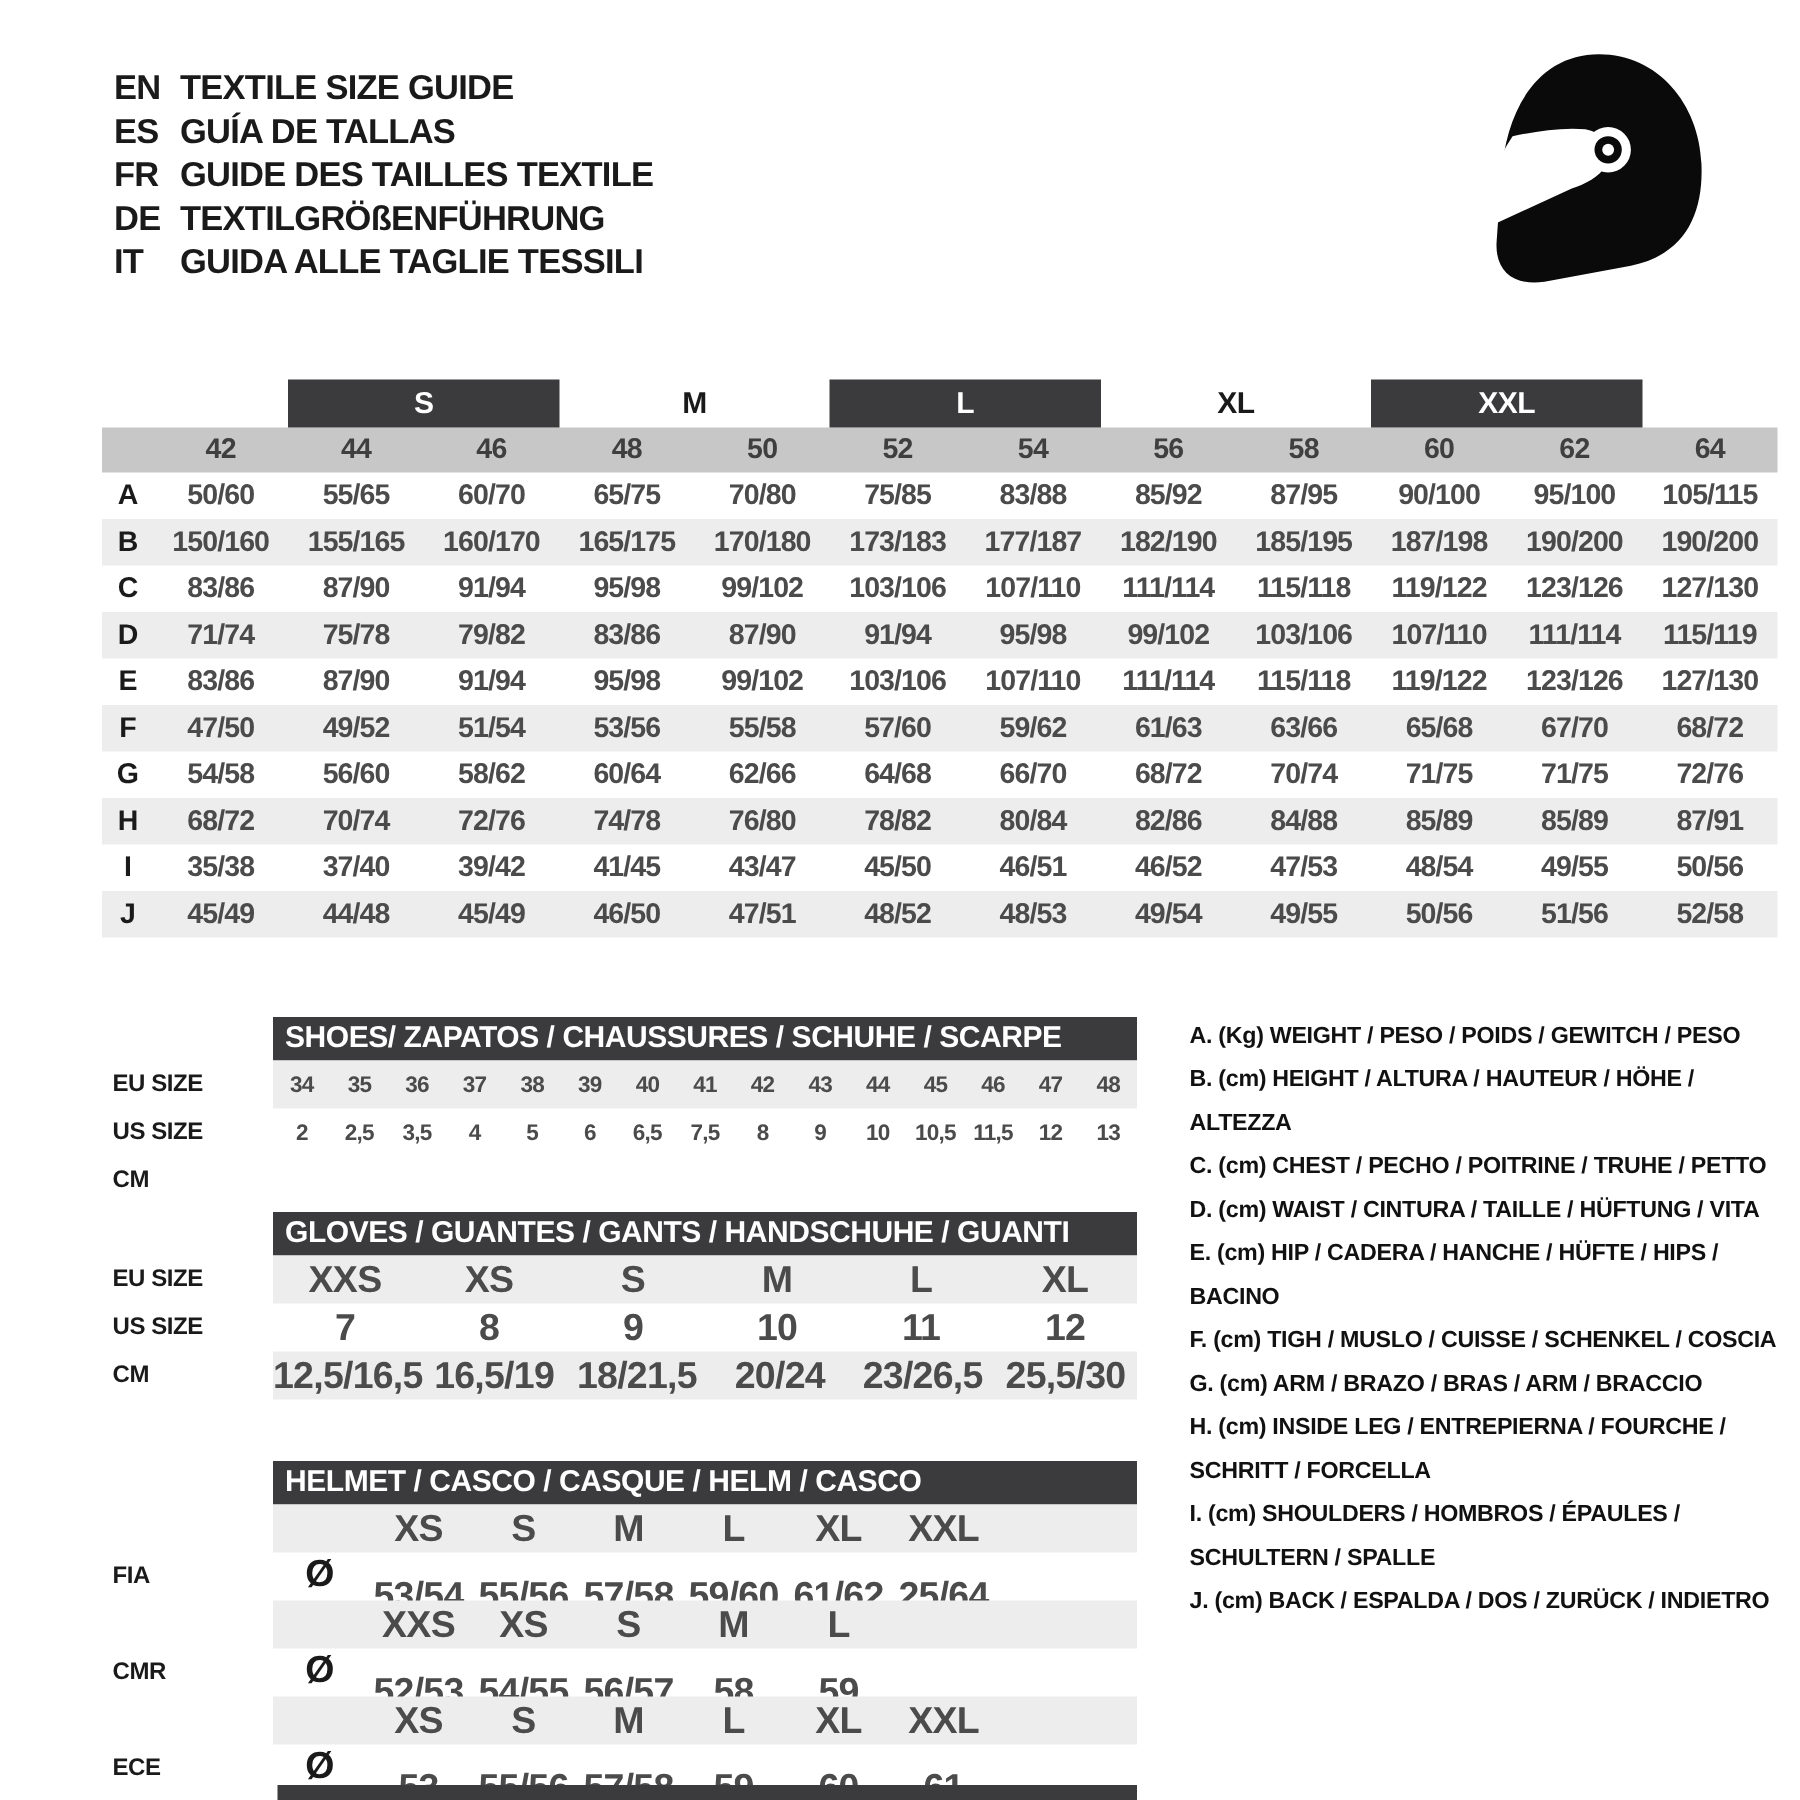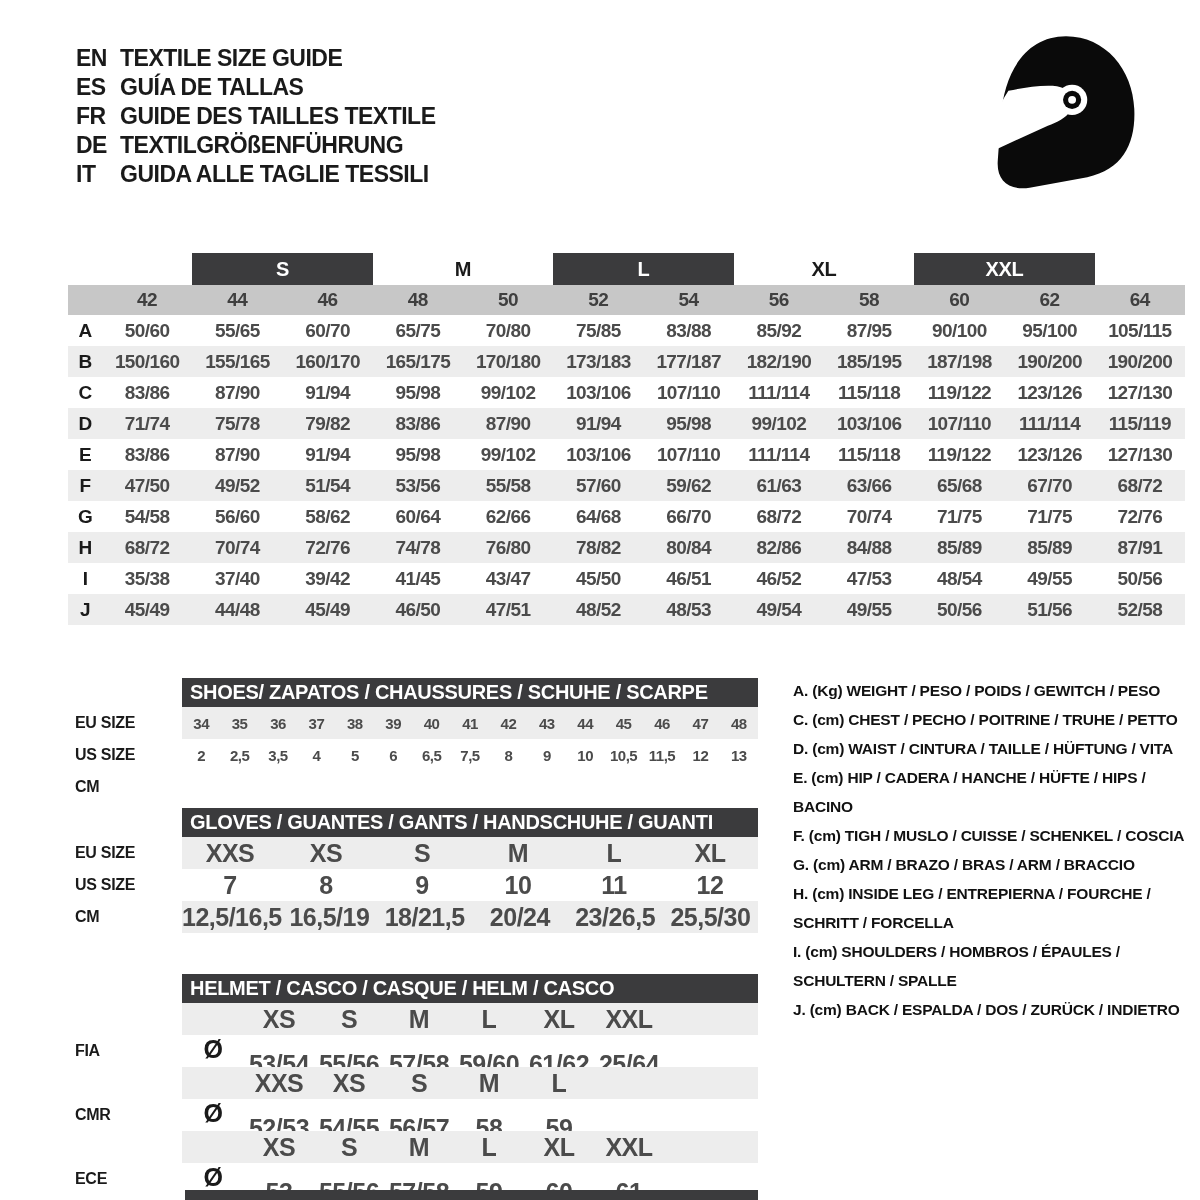--- a/index.html
+++ b/index.html
@@ -423,20 +423,21 @@
             <div class="cell">59</div>
             <div class="cell">60</div>
             <div class="cell">61</div>
           </div>
         </div>
       </div>
   </div>
 
   <div class="legend" id="legend">
       <div class="legend-item">A. (Kg) WEIGHT / PESO / POIDS / GEWITCH / PESO</div>
+      <div class="legend-item">B. (cm) HEIGHT / ALTURA / HAUTEUR / HÖHE / ALTEZZA</div>
       <div class="legend-item">C. (cm) CHEST / PECHO / POITRINE / TRUHE / PETTO</div>
       <div class="legend-item">D. (cm) WAIST / CINTURA / TAILLE / HÜFTUNG / VITA</div>
       <div class="legend-item">E. (cm) HIP / CADERA / HANCHE / HÜFTE / HIPS / BACINO</div>
       <div class="legend-item">F. (cm) TIGH / MUSLO / CUISSE / SCHENKEL / COSCIA</div>
       <div class="legend-item">G. (cm) ARM / BRAZO / BRAS / ARM / BRACCIO</div>
       <div class="legend-item">H. (cm) INSIDE LEG / ENTREPIERNA / FOURCHE / SCHRITT / FORCELLA</div>
       <div class="legend-item">I. (cm) SHOULDERS / HOMBROS / ÉPAULES / SCHULTERN / SPALLE</div>
       <div class="legend-item">J. (cm) BACK / ESPALDA / DOS / ZURÜCK / INDIETRO</div>
     </div>
 

